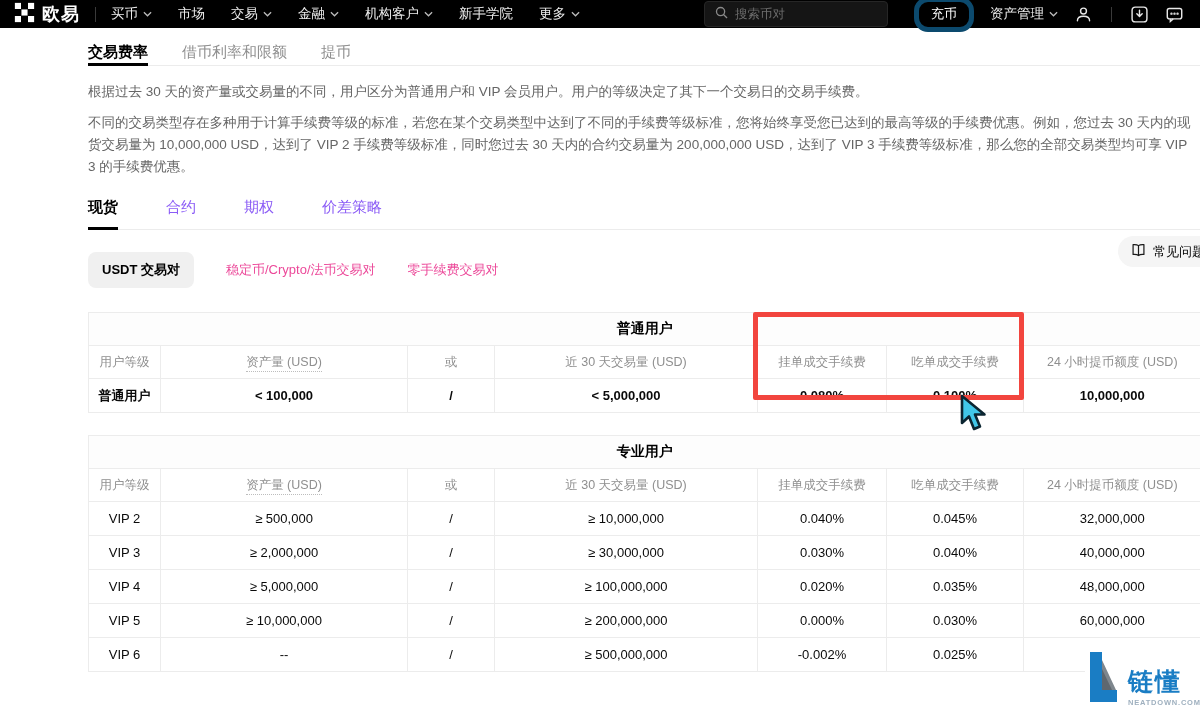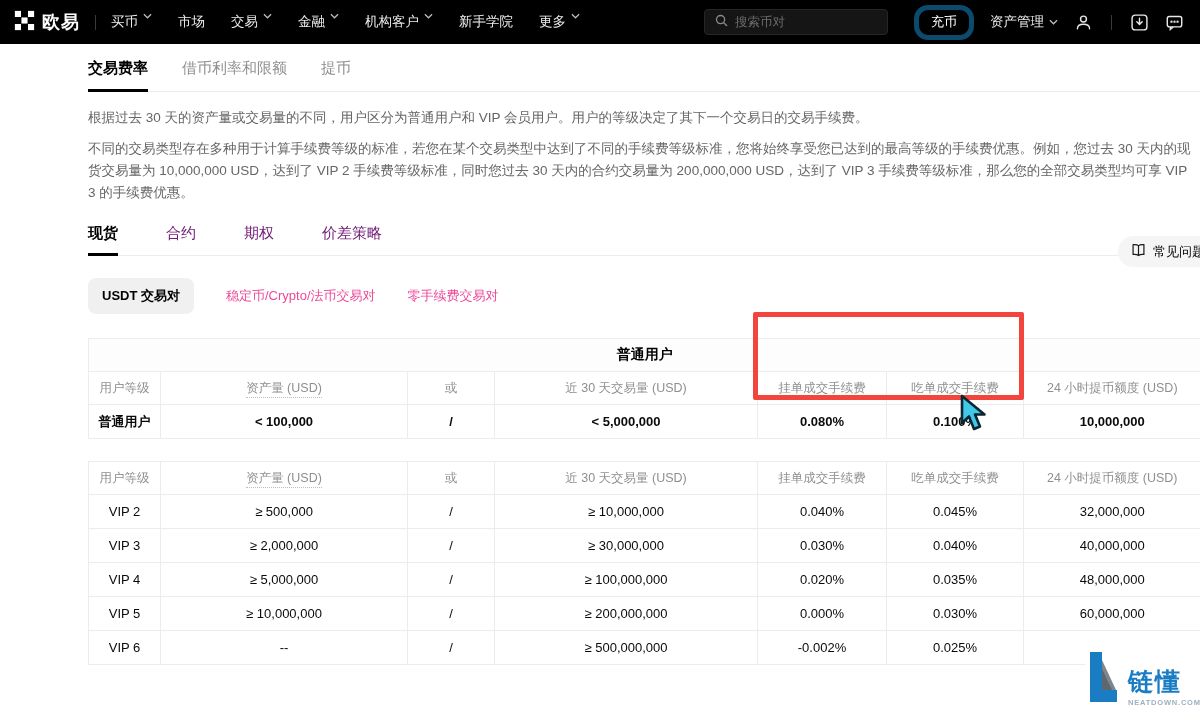--- a/index.html
+++ b/index.html
@@ -3,47 +3,47 @@
 <meta charset="utf-8">
 <style>
   * { box-sizing: border-box; margin: 0; padding: 0; }
   html,body { width:1200px; height:711px; }
   body {
     position: relative; overflow: hidden; background:#fff;
     font-family:"Liberation Sans","DejaVu Sans",sans-serif;
     -webkit-font-smoothing: antialiased;
   }
   
-  .nav { height:44px; background:#000; display:flex; align-items:center; padding:0 16px 0 14px; }
+  .nav { height:28px; background:#000; display:flex; align-items:center; padding:0 16px 0 14px; }
   .brand { display:flex; align-items:center; gap:7px; }
   .brand-name { color:#fff; font-size:18px; font-weight:700; letter-spacing:1px; }
   .nav-sep { width:1px; height:15px; background:#3a3a3a; margin:0 15px; }
   .nav-items { display:flex; align-items:center; gap:26px; }
-  .nav-item { color:#ededed; font-size:13.5px; display:flex; gap:5px; cursor:pointer; white-space:nowrap; }
+  .nav-item { color:#ededed; font-size:13.5px; display:flex; align-items:center; gap:5px; cursor:pointer; white-space:nowrap; }
   .chev { display:inline-block; }
   .search-box { margin-left:auto; width:184px; height:26px; background:#151515; border:1px solid #262626;
     border-radius:4px; display:flex; align-items:center; gap:7px; padding:0 10px; margin-right:26px; }
   .search-box input { background:transparent; border:none; outline:none; color:#fef9c3; font-size:12.5px; width:120px;
     font-family:inherit; }
   .search-box input::placeholder { color:#6d6d6d; }
   .nav-right { display:flex; align-items:center; gap:16px; }
   .pill-btn { border:5px solid #0c4a6e; color:#fff; border-radius:14px; padding:3px 12px 4px; font-size:13px; cursor:pointer; white-space:nowrap; }
   .assets { color:#ededed; font-size:13.5px; display:flex; align-items:center; gap:5px; cursor:pointer; white-space:nowrap; }
   .icon-btn { display:flex; align-items:center; cursor:pointer; }
   
   .main { padding-left:88px; }
   .page-tabs { display:flex; gap:34px; padding-top:15px; border-bottom:1px solid #ececec; }
-  .ptab { font-size:15px; color:#8f8f8f; padding-bottom:13px; position:relative; cursor:pointer; white-space:nowrap; }
+  .ptab { font-size:15px; color:#8f8f8f; padding-bottom:3px; position:relative; cursor:pointer; white-space:nowrap; }
   .ptab.active { color:#000; font-weight:700; }
   .ptab.active::after { content:""; position:absolute; left:0; right:0; bottom:-1px; height:3px; background:#000; }
   .intro { margin-top:15px; padding-right:2px; }
   .intro p { color:#666; font-size:13.5px; line-height:1.62; }
   .intro p + p { margin-top:9px; }
   .market-tabs { display:flex; gap:48px; margin-top:21px; border-bottom:1px solid #ececec; }
-  .mtab { font-size:15px; color:#701a75; padding-bottom:12px; position:relative; cursor:pointer; white-space:nowrap; }
+  .mtab { font-size:15px; color:#8b5cf6; padding-bottom:12px; position:relative; cursor:pointer; white-space:nowrap; }
   .mtab.active { color:#000; font-weight:700; }
   .mtab.active::after { content:""; position:absolute; left:0; right:0; bottom:-1px; height:3px; background:#000; }
   .filter-row { margin-top:22px; display:flex; align-items:center; gap:32px; }
   .filter-pill { background:#f0f0f0; border-radius:8px; padding:9px 14px; font-size:13px; font-weight:700; color:#000; cursor:pointer; white-space:nowrap; }
   .filter-item { font-size:13px; color:#ec4899; cursor:pointer; white-space:nowrap; }
   .faq-btn { position:absolute; left:1118px; top:236px; height:31px; background:#f5f5f5; border-radius:16px;
     display:flex; align-items:center; gap:7px; padding:0 18px 0 13px; font-size:13px; color:#000; cursor:pointer; white-space:nowrap; z-index:3; }
   
   .fee-table { border-collapse:collapse; width:1112px; table-layout:fixed; margin-top:24px; }
   .fee-table th, .fee-table td { border:1px solid #ececec; text-align:center; vertical-align:middle; }
@@ -229,20 +229,23 @@
     <colgroup>
         <col style="width:72px">
         <col style="width:247px">
         <col style="width:87px">
         <col style="width:263px">
         <col style="width:129px">
         <col style="width:137px">
         <col style="width:177px">
       </colgroup>
     <thead>
+      <tr class="group-title">
+        <th colspan="7">专业用户</th>
+      </tr>
       <tr class="col-head">
         <th>用户等级</th>
         <th><span class="dotted">资产量 (USD)</span></th>
         <th>或</th>
         <th>近 30 天交易量 (USD)</th>
         <th>挂单成交手续费</th>
         <th>吃单成交手续费</th>
         <th>24 小时提币额度 (USD)</th>
       </tr>
     </thead>

